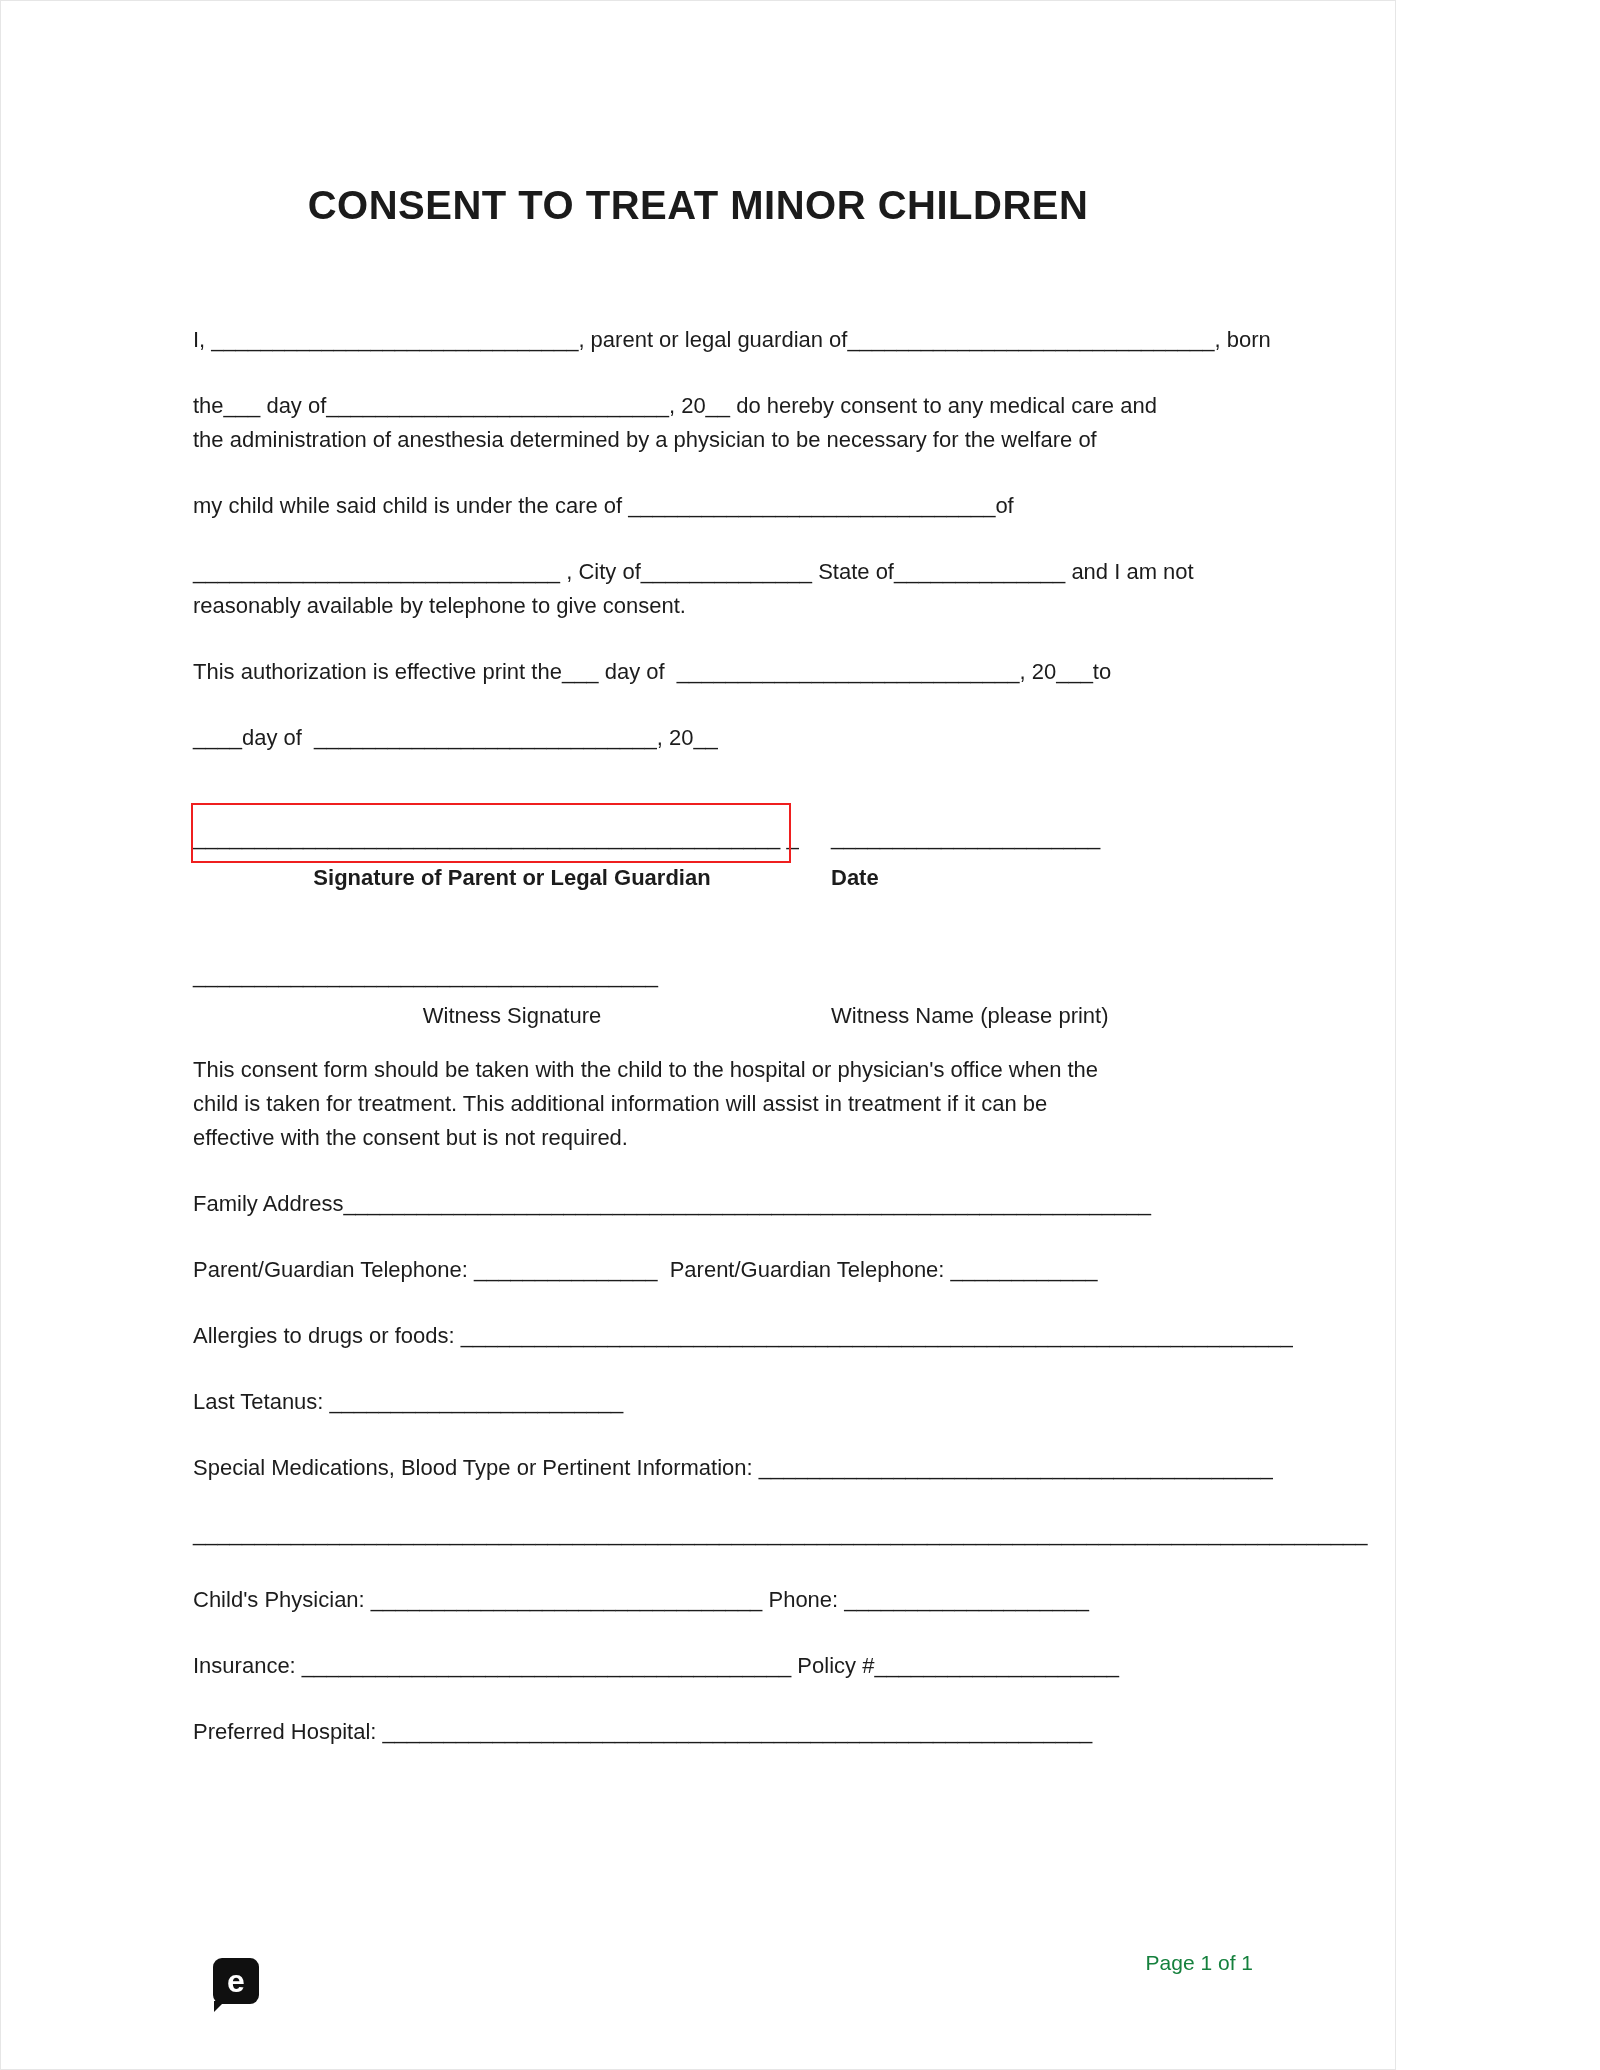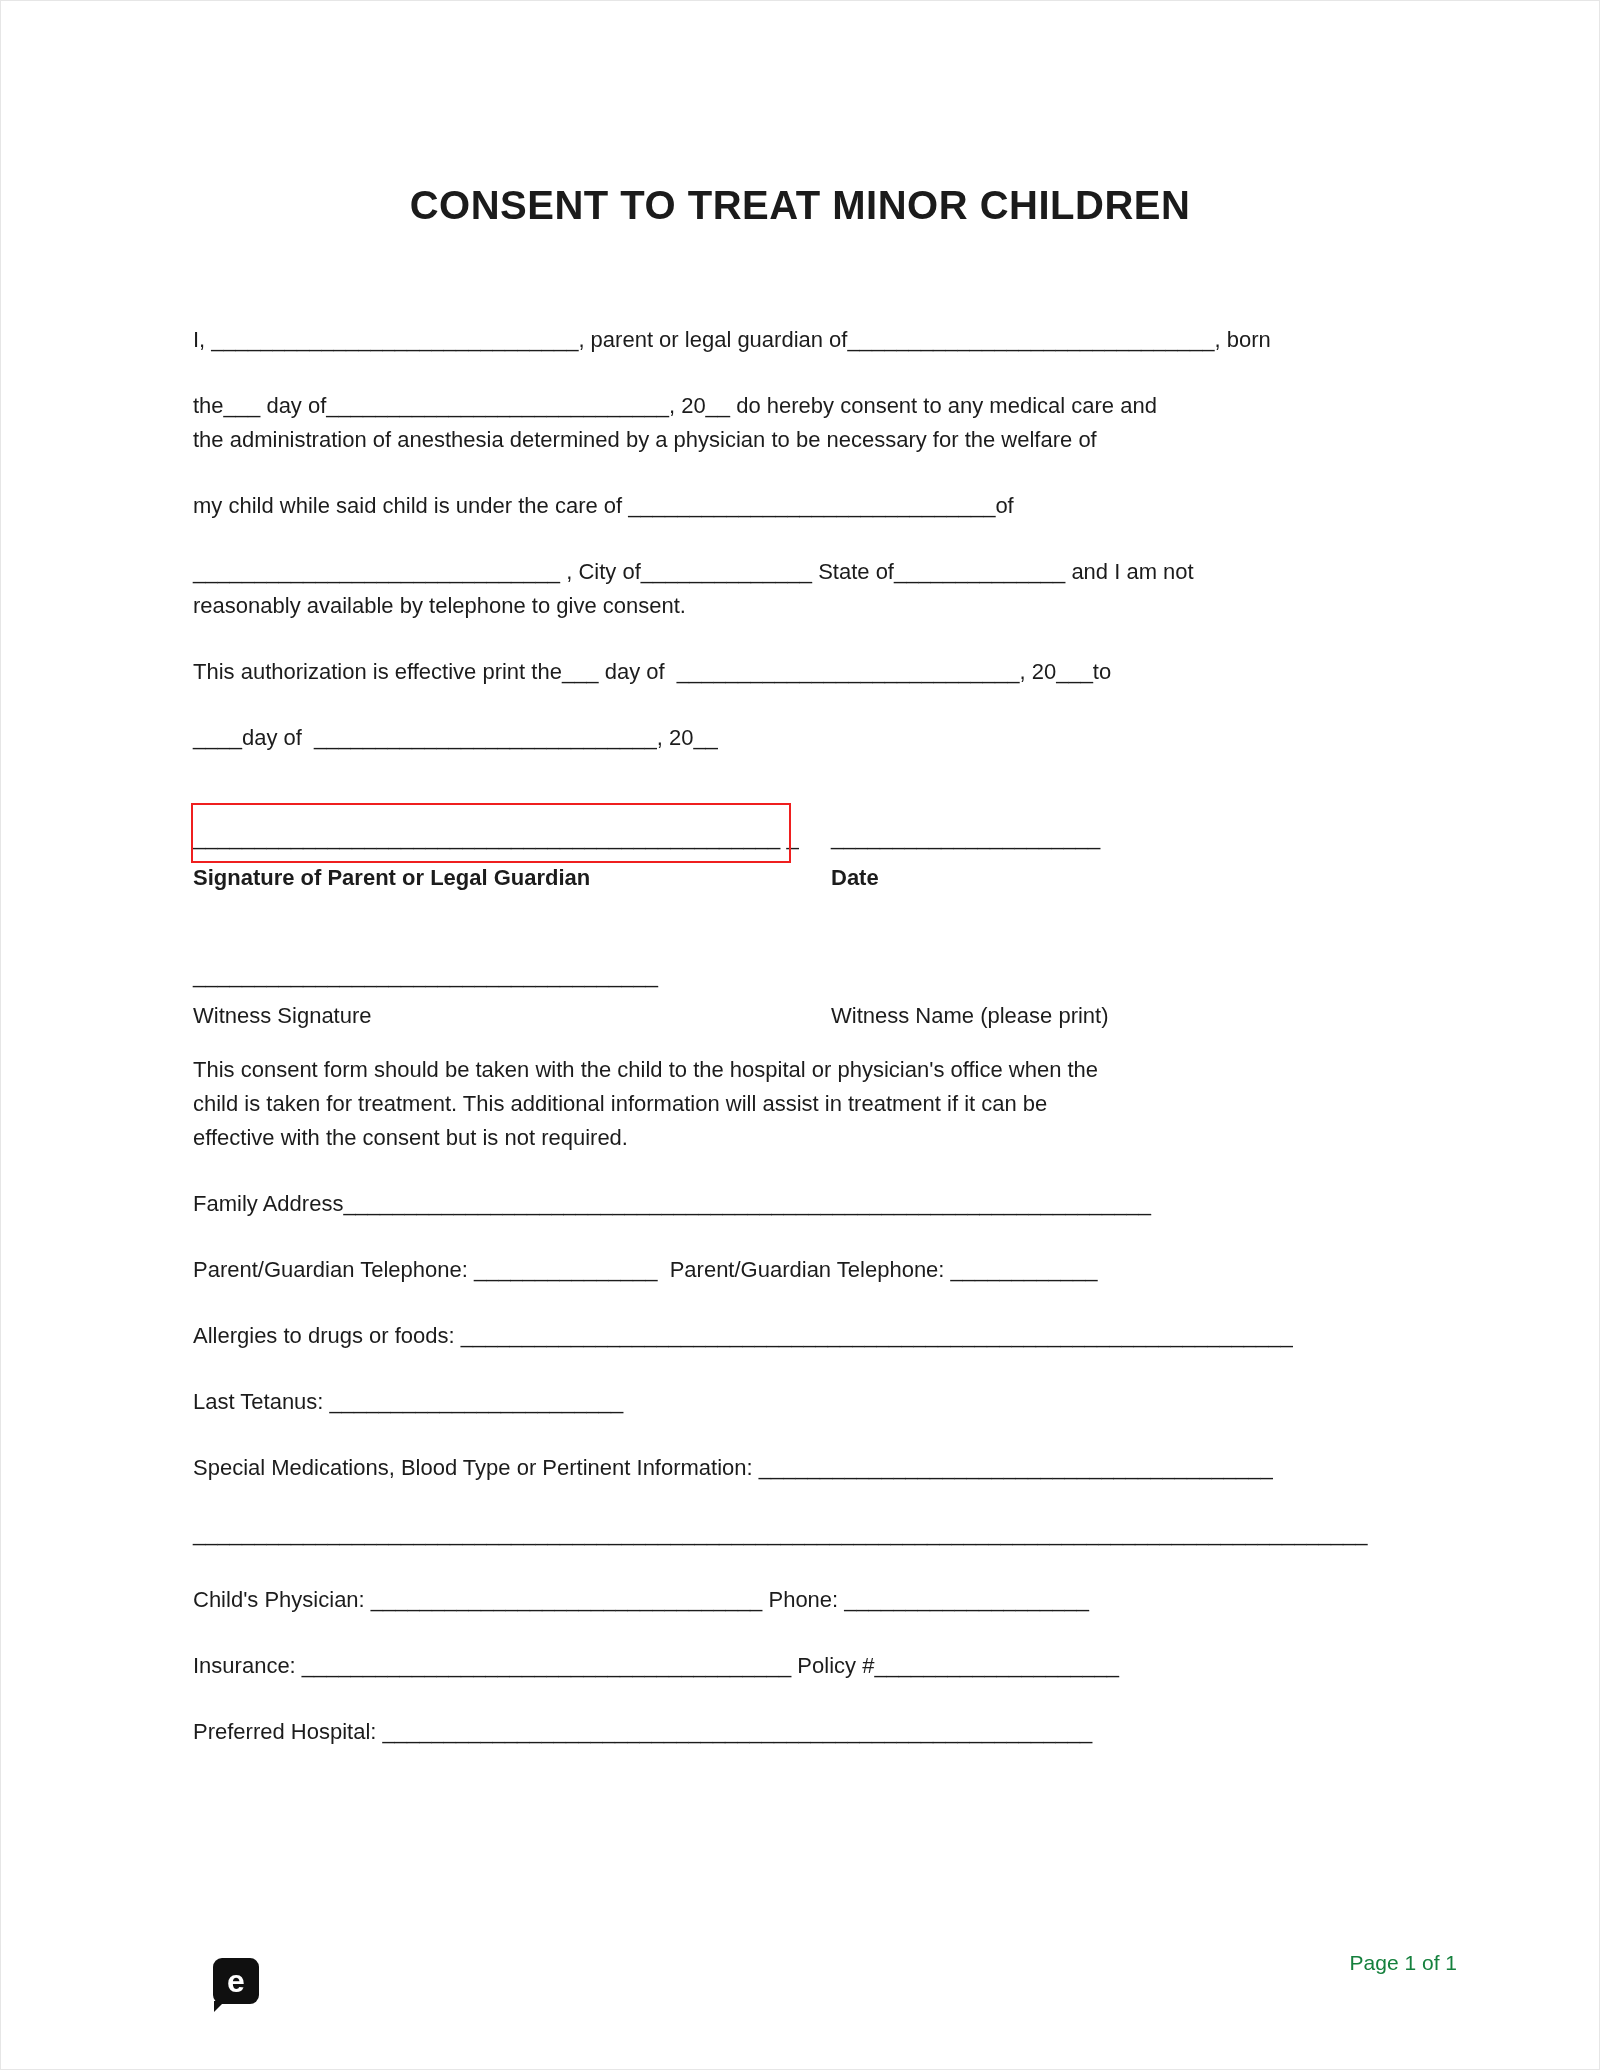--- a/index.html
+++ b/index.html
@@ -5,21 +5,21 @@
   * { margin: 0; padding: 0; box-sizing: border-box; }
   html, body { background: #ffffff; }
   body {
     width: 1600px;
     height: 2070px;
     font-family: "Liberation Sans", "DejaVu Sans", sans-serif;
     color: #1c1c1c;
   }
   .page {
     position: relative;
-    width: 1600px;
+    width: 1396px;
     height: 2070px;
     background: #ffffff;
     border: 1px solid #e6e6e6;
     overflow: hidden;
   }
   .content {
     padding: 180px 192px 0 192px;
     font-size: 22px;
   }
   h1.title {
@@ -31,21 +31,21 @@
     line-height: 48px;
     margin-bottom: 94px;
     white-space: pre;
   }
   .para { margin-bottom: 32px; }
   .line {
     line-height: 34px;
     white-space: pre;
   }
   
-  .sig-section { margin-top: 66px; }
+  .sig-section { margin-top: 66px; text-align: center; }
   .sig-row {
     display: flex;
     align-items: flex-end;
   }
   .sig-field {
     position: relative;
     width: 604px;
   }
   .wit-field {
     position: relative;

